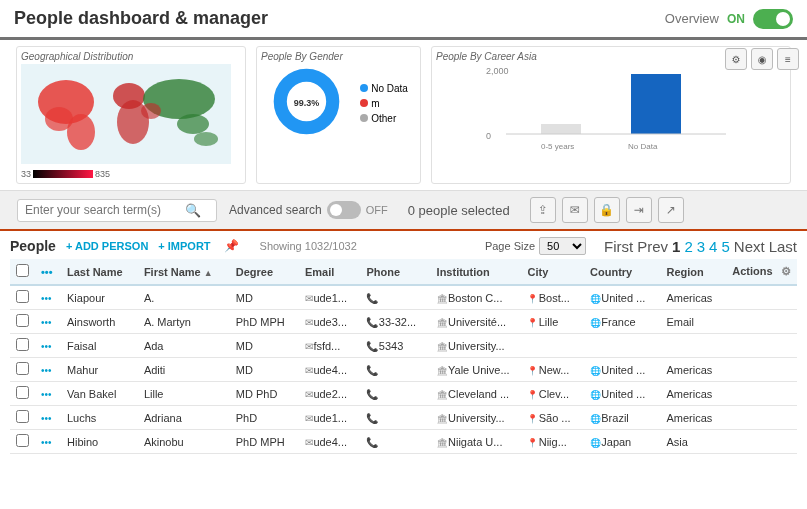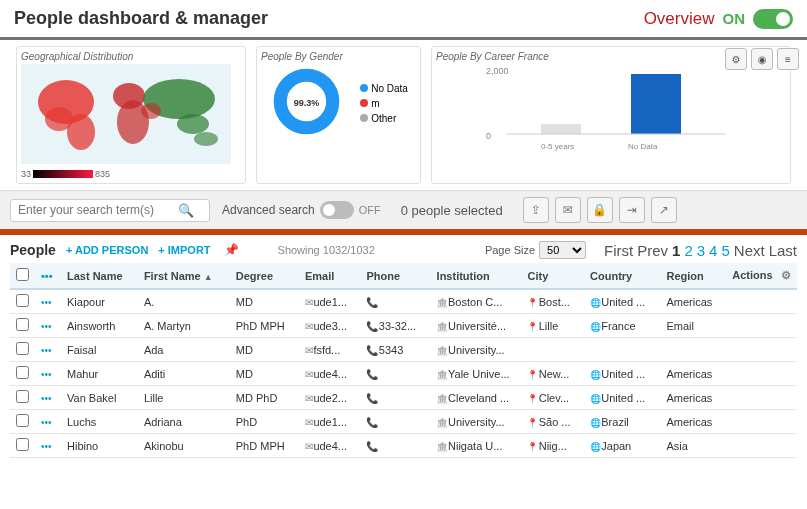--- a/index.html
+++ b/index.html
@@ -2,21 +2,21 @@
 <html><head>
   <meta charset="utf-8">
   <style>
     * { box-sizing: border-box; margin: 0; padding: 0; }
     body { font-family: Arial, sans-serif; font-size: 12px; background: #fff; width: 807px; overflow: hidden; }
 
     
     .header { display: flex; align-items: center; justify-content: space-between; padding: 8px 14px; border-bottom: 3px solid #737373; }
     .header-title { font-size: 18px; font-weight: bold; color: #333; }
     .header-right { display: flex; align-items: center; gap: 8px; }
-    .overview-label { font-size: 17px; color: #b91c1c; }
+    .overview-label { font-size: 13px; color: #737373; }
     .toggle-on { background: #4CAF50; border-radius: 12px; width: 40px; height: 20px; display: inline-flex; align-items: center; justify-content: flex-end; padding-right: 3px; cursor: pointer; }
     .toggle-knob { width: 14px; height: 14px; background: #fff; border-radius: 50%; }
 
     
     .charts-row { display: flex; border-bottom: 1px solid #ddd; padding: 6px 16px; gap: 10px; position: relative; }
     .chart-panel { border: 1px solid #e0e0e0; border-radius: 3px; padding: 4px; position: relative; }
     .chart-title { font-size: 10px; color: #666; margin-bottom: 2px; font-style: italic; }
     
     
     .geo-panel { width: 230px; }
@@ -30,38 +30,38 @@
 
     
     .career-panel { flex: 1; }
     .bar-chart-area { height: 100px; position: relative; }
 
     
     .chart-icons { position: absolute; top: 8px; right: 8px; display: flex; gap: 4px; }
     .chart-icon-btn { width: 22px; height: 22px; border: 1px solid #bbb; border-radius: 3px; display: flex; align-items: center; justify-content: center; cursor: pointer; background: #f5f5f5; font-size: 10px; color: #555; }
 
     
-    .search-bar { display: flex; align-items: center; padding: 6px 10px; background: #f0f0f0; border-bottom: 6px solid #c2410c; gap: 12px; }
+    .search-bar { display: flex; align-items: center; padding: 6px 17px; background: #f0f0f0; border-bottom: 2px solid #c2410c; gap: 12px; }
     .search-input-wrap { display: flex; align-items: center; border: 1px solid #ccc; background: #fff; border-radius: 3px; padding: 3px 7px; width: 200px; }
     .search-input { border: none; outline: none; font-size: 12px; width: 160px; color: #999; }
     .search-icon-wrap { color: #666; font-size: 13px; cursor: pointer; }
     .adv-search { display: flex; align-items: center; gap: 5px; font-size: 12px; color: #555; }
     .toggle-off { background: #bbb; border-radius: 12px; width: 34px; height: 18px; display: inline-flex; align-items: center; padding-left: 3px; cursor: pointer; }
     .toggle-knob-sm { width: 12px; height: 12px; background: #fff; border-radius: 50%; }
     .people-selected { font-size: 13px; color: #555; margin-left: 8px; }
     .action-icons { display: flex; gap: 6px; margin-left: 8px; }
     .action-icon { width: 26px; height: 26px; border: 1px solid #bbb; border-radius: 3px; display: flex; align-items: center; justify-content: center; cursor: pointer; background: #f5f5f5; color: #777; font-size: 12px; }
 
     
     .people-area { padding: 6px 10px 0; }
     .people-toolbar { display: flex; align-items: center; gap: 10px; margin-bottom: 4px; }
     .people-label { font-size: 14px; font-weight: bold; color: #333; }
     .add-btn { display: flex; align-items: center; gap: 3px; color: #00a0d0; font-size: 11px; cursor: pointer; font-weight: bold; }
     .import-btn { display: flex; align-items: center; gap: 3px; color: #00a0d0; font-size: 11px; cursor: pointer; font-weight: bold; }
-    .showing-text { font-size: 11px; color: #888; margin-left: 28px; }
+    .showing-text { font-size: 11px; color: #888; margin-left: 10px; }
     .page-size-wrap { display: flex; align-items: center; gap: 4px; font-size: 11px; color: #555; margin-left: auto; }
     .page-size-select { border: 1px solid #bbb; border-radius: 2px; padding: 1px 3px; font-size: 11px; }
     .pagination { display: flex; align-items: center; gap: 4px; font-size: 15px; color: #555; margin-left: 8px; }
     .page-num { cursor: pointer; color: #00a0d0; }
     .page-num.active { font-weight: bold; color: #333; }
     .page-nav { cursor: pointer; color: #555; }
 
     
     .people-table { width: 100%; border-collapse: collapse; font-size: 11px; }
     .people-table th { background: #f0f7fb; border-bottom: 2px solid #c5dce8; padding: 5px 6px; text-align: left; color: #444; font-weight: bold; white-space: nowrap; }
@@ -81,21 +81,21 @@
     
     .flag-bar { display: flex; align-items: center; gap: 2px; font-size: 9px; color: #666; margin-top: 2px; }
   </style>
 </head>
 <body>
 
 <div class="header">
   <span class="header-title">People dashboard &amp; manager</span>
   <div class="header-right">
     <span class="overview-label">Overview</span>
-    <span style="font-size:15px;color:#4CAF50;font-weight:bold;">ON</span>
+    <span style="font-size:12px;color:#4CAF50;font-weight:bold;">ON</span>
     <div class="toggle-on">
       <div class="toggle-knob"></div>
     </div>
   </div>
 </div>
 
 <div class="charts-row">
 
   <div class="chart-panel geo-panel">
     <div class="chart-title">Geographical Distribution</div>
@@ -149,21 +149,21 @@
         </div>
         <div class="legend-item">
           <div class="legend-dot" style="background:#aaa;"></div>
           <span>Other</span>
         </div>
       </div>
     </div>
   </div>
 
   <div class="chart-panel career-panel">
-    <div class="chart-title">People By Career France</div>
+    <div class="chart-title">People By Career Asia</div>
     <div class="bar-chart-area">
       <svg width="100%" height="90" viewBox="0 0 250 90">
 
         <text x="0" y="10" font-size="9" fill="#888">2,000</text>
         <text x="0" y="75" font-size="9" fill="#888">0</text>
 
         <rect x="55" y="60" width="40" height="10" fill="#e0e0e0"></rect>
         <rect x="145" y="10" width="50" height="60" fill="#1565C0"></rect>
 
         <text x="55" y="85" font-size="8" fill="#888">0-5 years</text>

